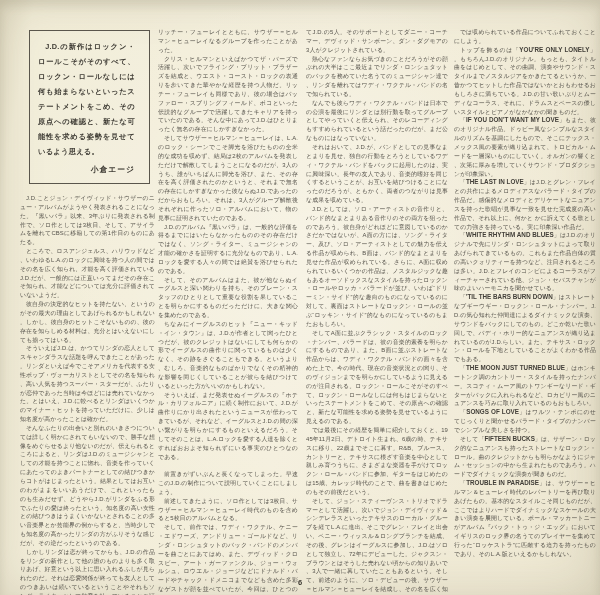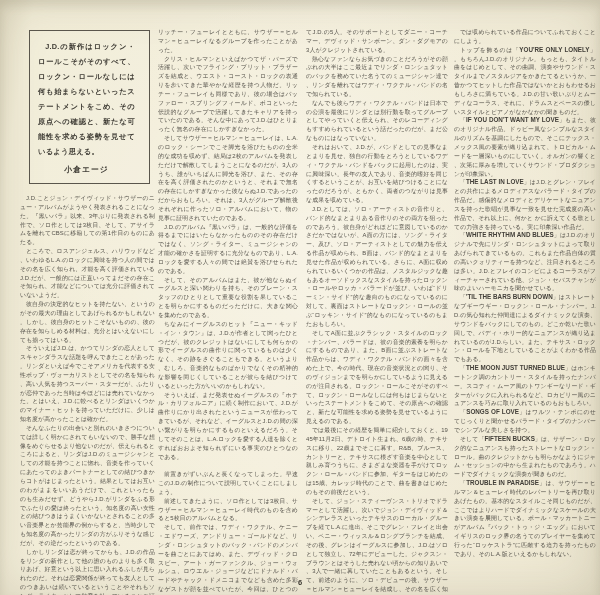--- a/index.html
+++ b/index.html
@@ -25,21 +25,21 @@
   #col2{left:158px;width:140px;}
   #col3{left:306px;width:142px;}
   #col4{left:454px;width:142px;}
   .intro-box{
     box-sizing:border-box;margin:2px 5px 10px 9px;
     border:1.3px solid #5a564c;background:rgba(255,255,255,.06);
     padding:8px 14px 6px 8px;
     font-size:7.3px;font-weight:bold;line-height:15px;
     text-align:justify;text-indent:1em;color:#3f3c35;letter-spacing:.2px;
   }
-  .intro-author{display:block;text-align:center;font-size:7.8px;
+  .intro-author{display:block;text-align:right;font-size:7.8px;
     margin-top:3px;text-indent:0;letter-spacing:1px;}
   .page-num{position:absolute;left:0;right:0;top:578px;text-align:center;
     font-size:7.5px;font-weight:bold;color:#3b3831;}
 </style>
 </head>
 <body>
 
 <div class="paper-shade"></div>
 
 <div class="col" id="col1">

